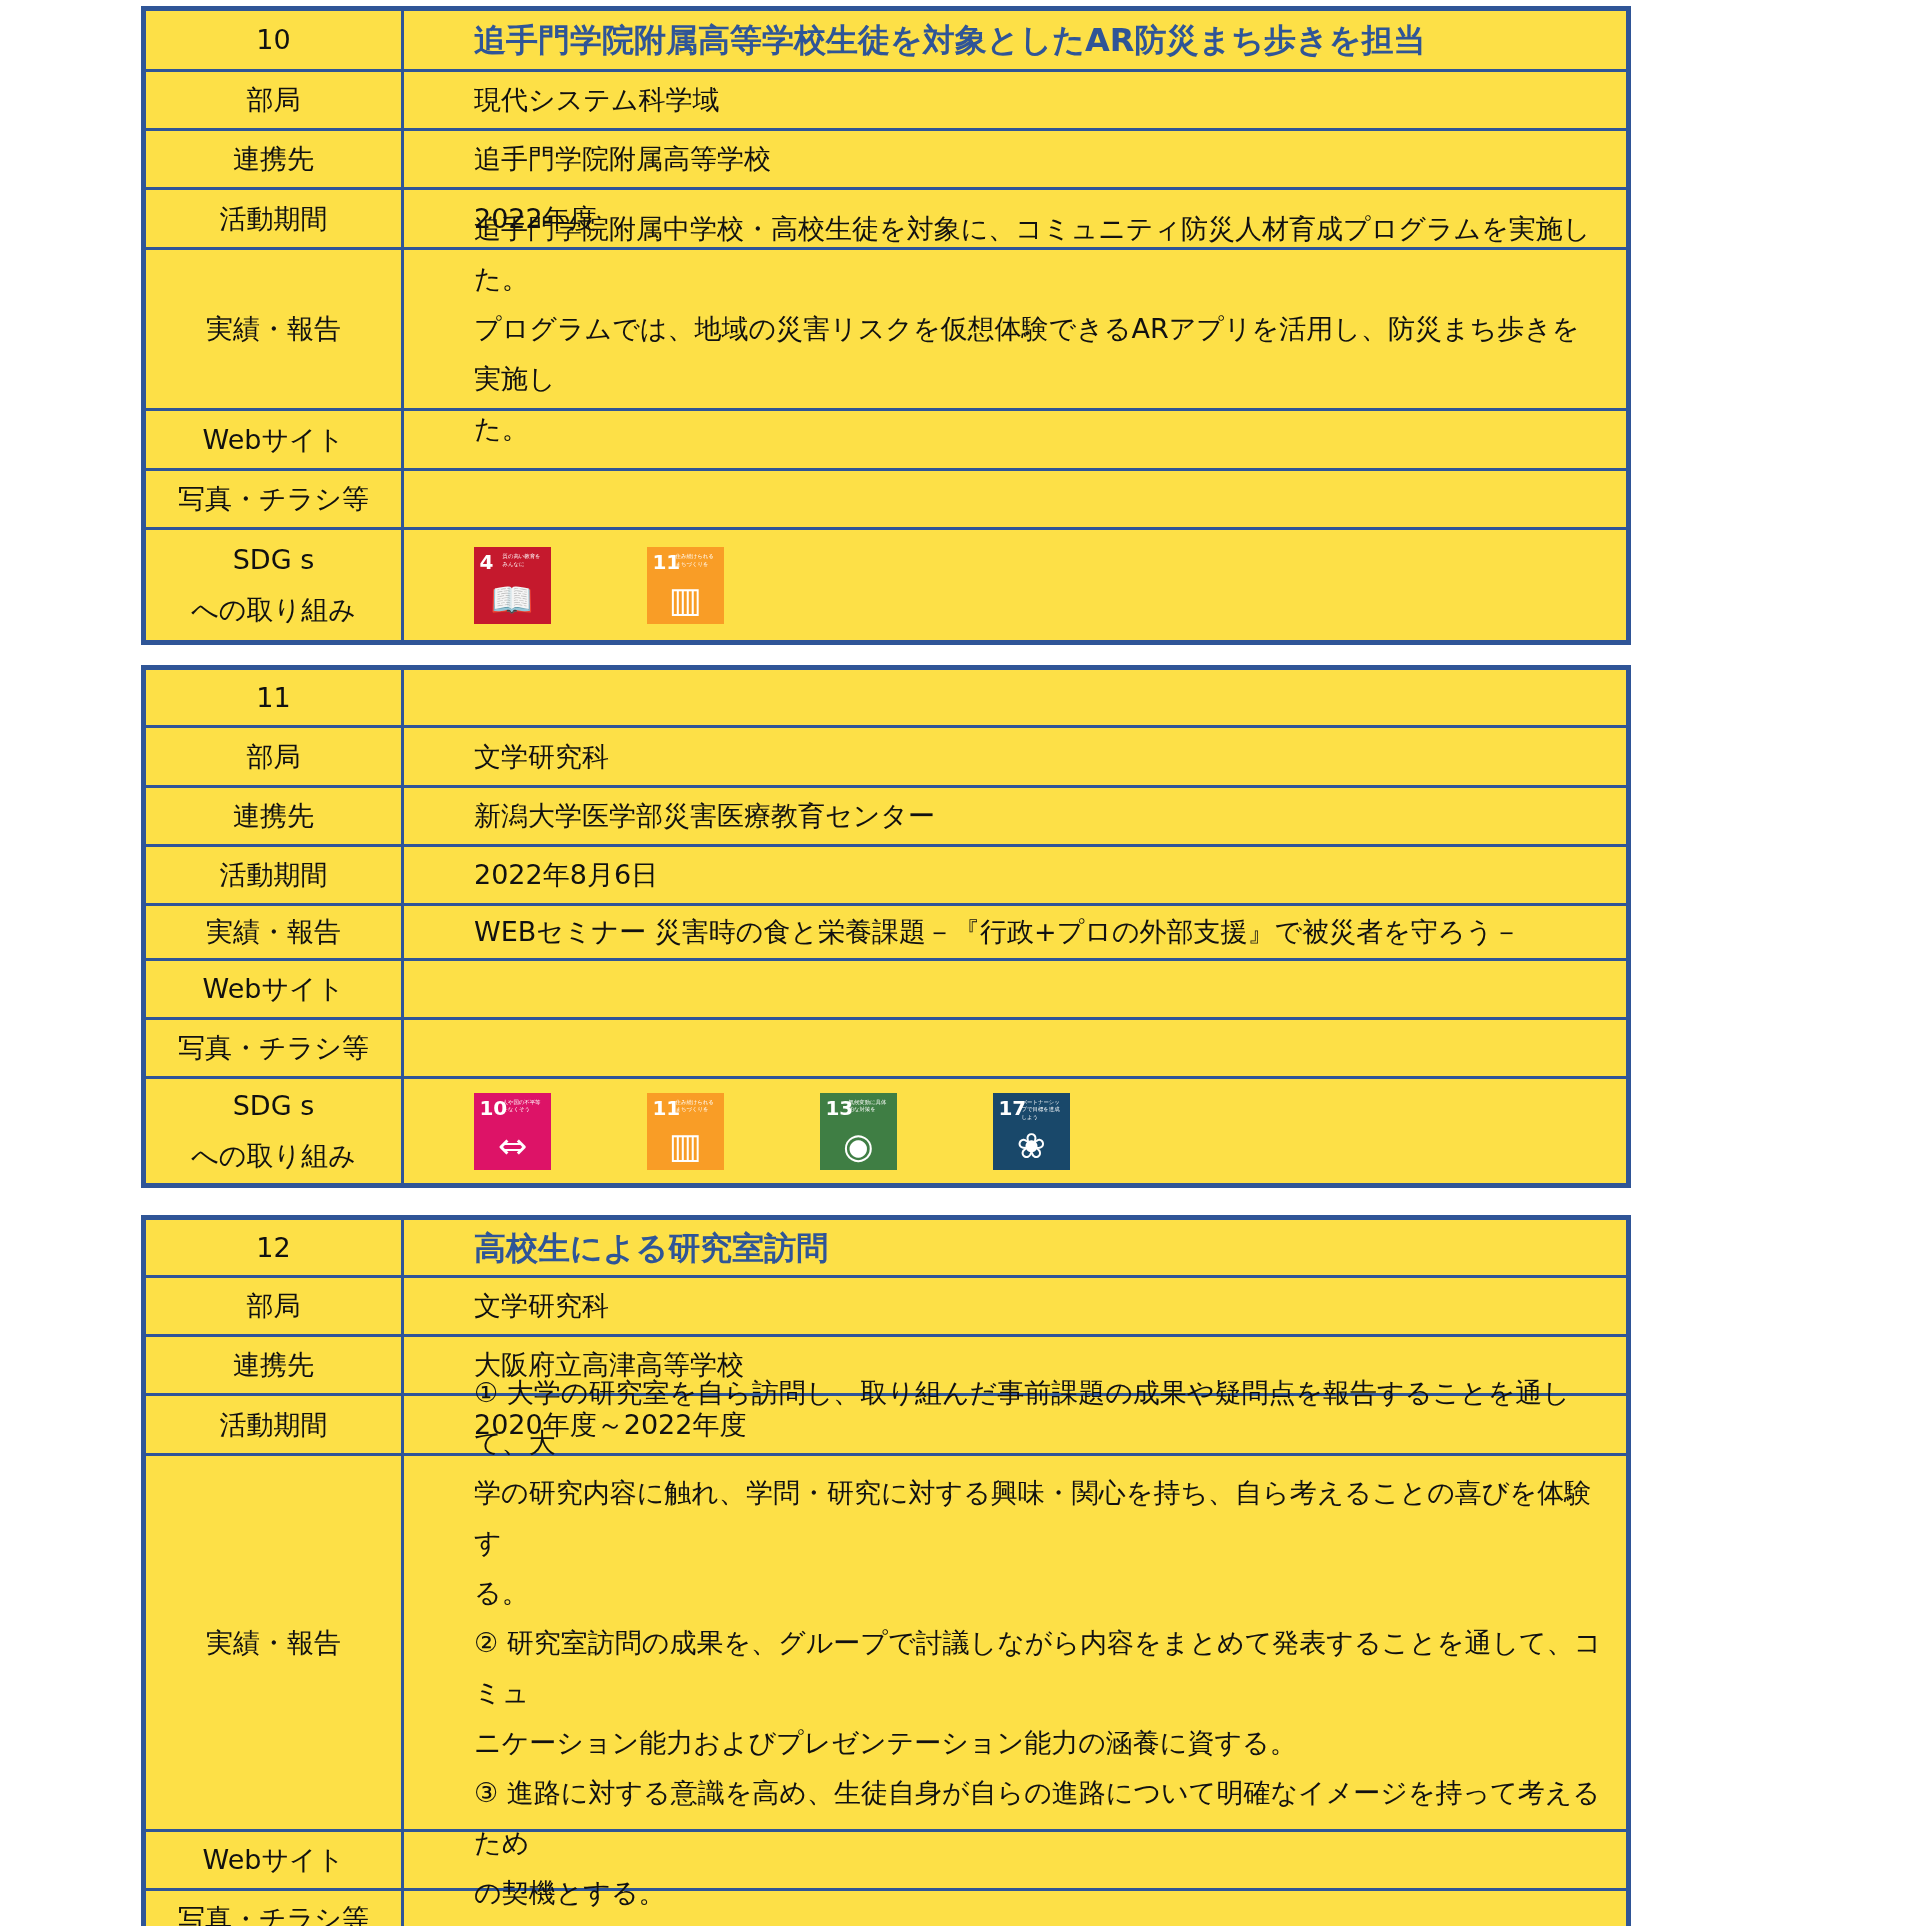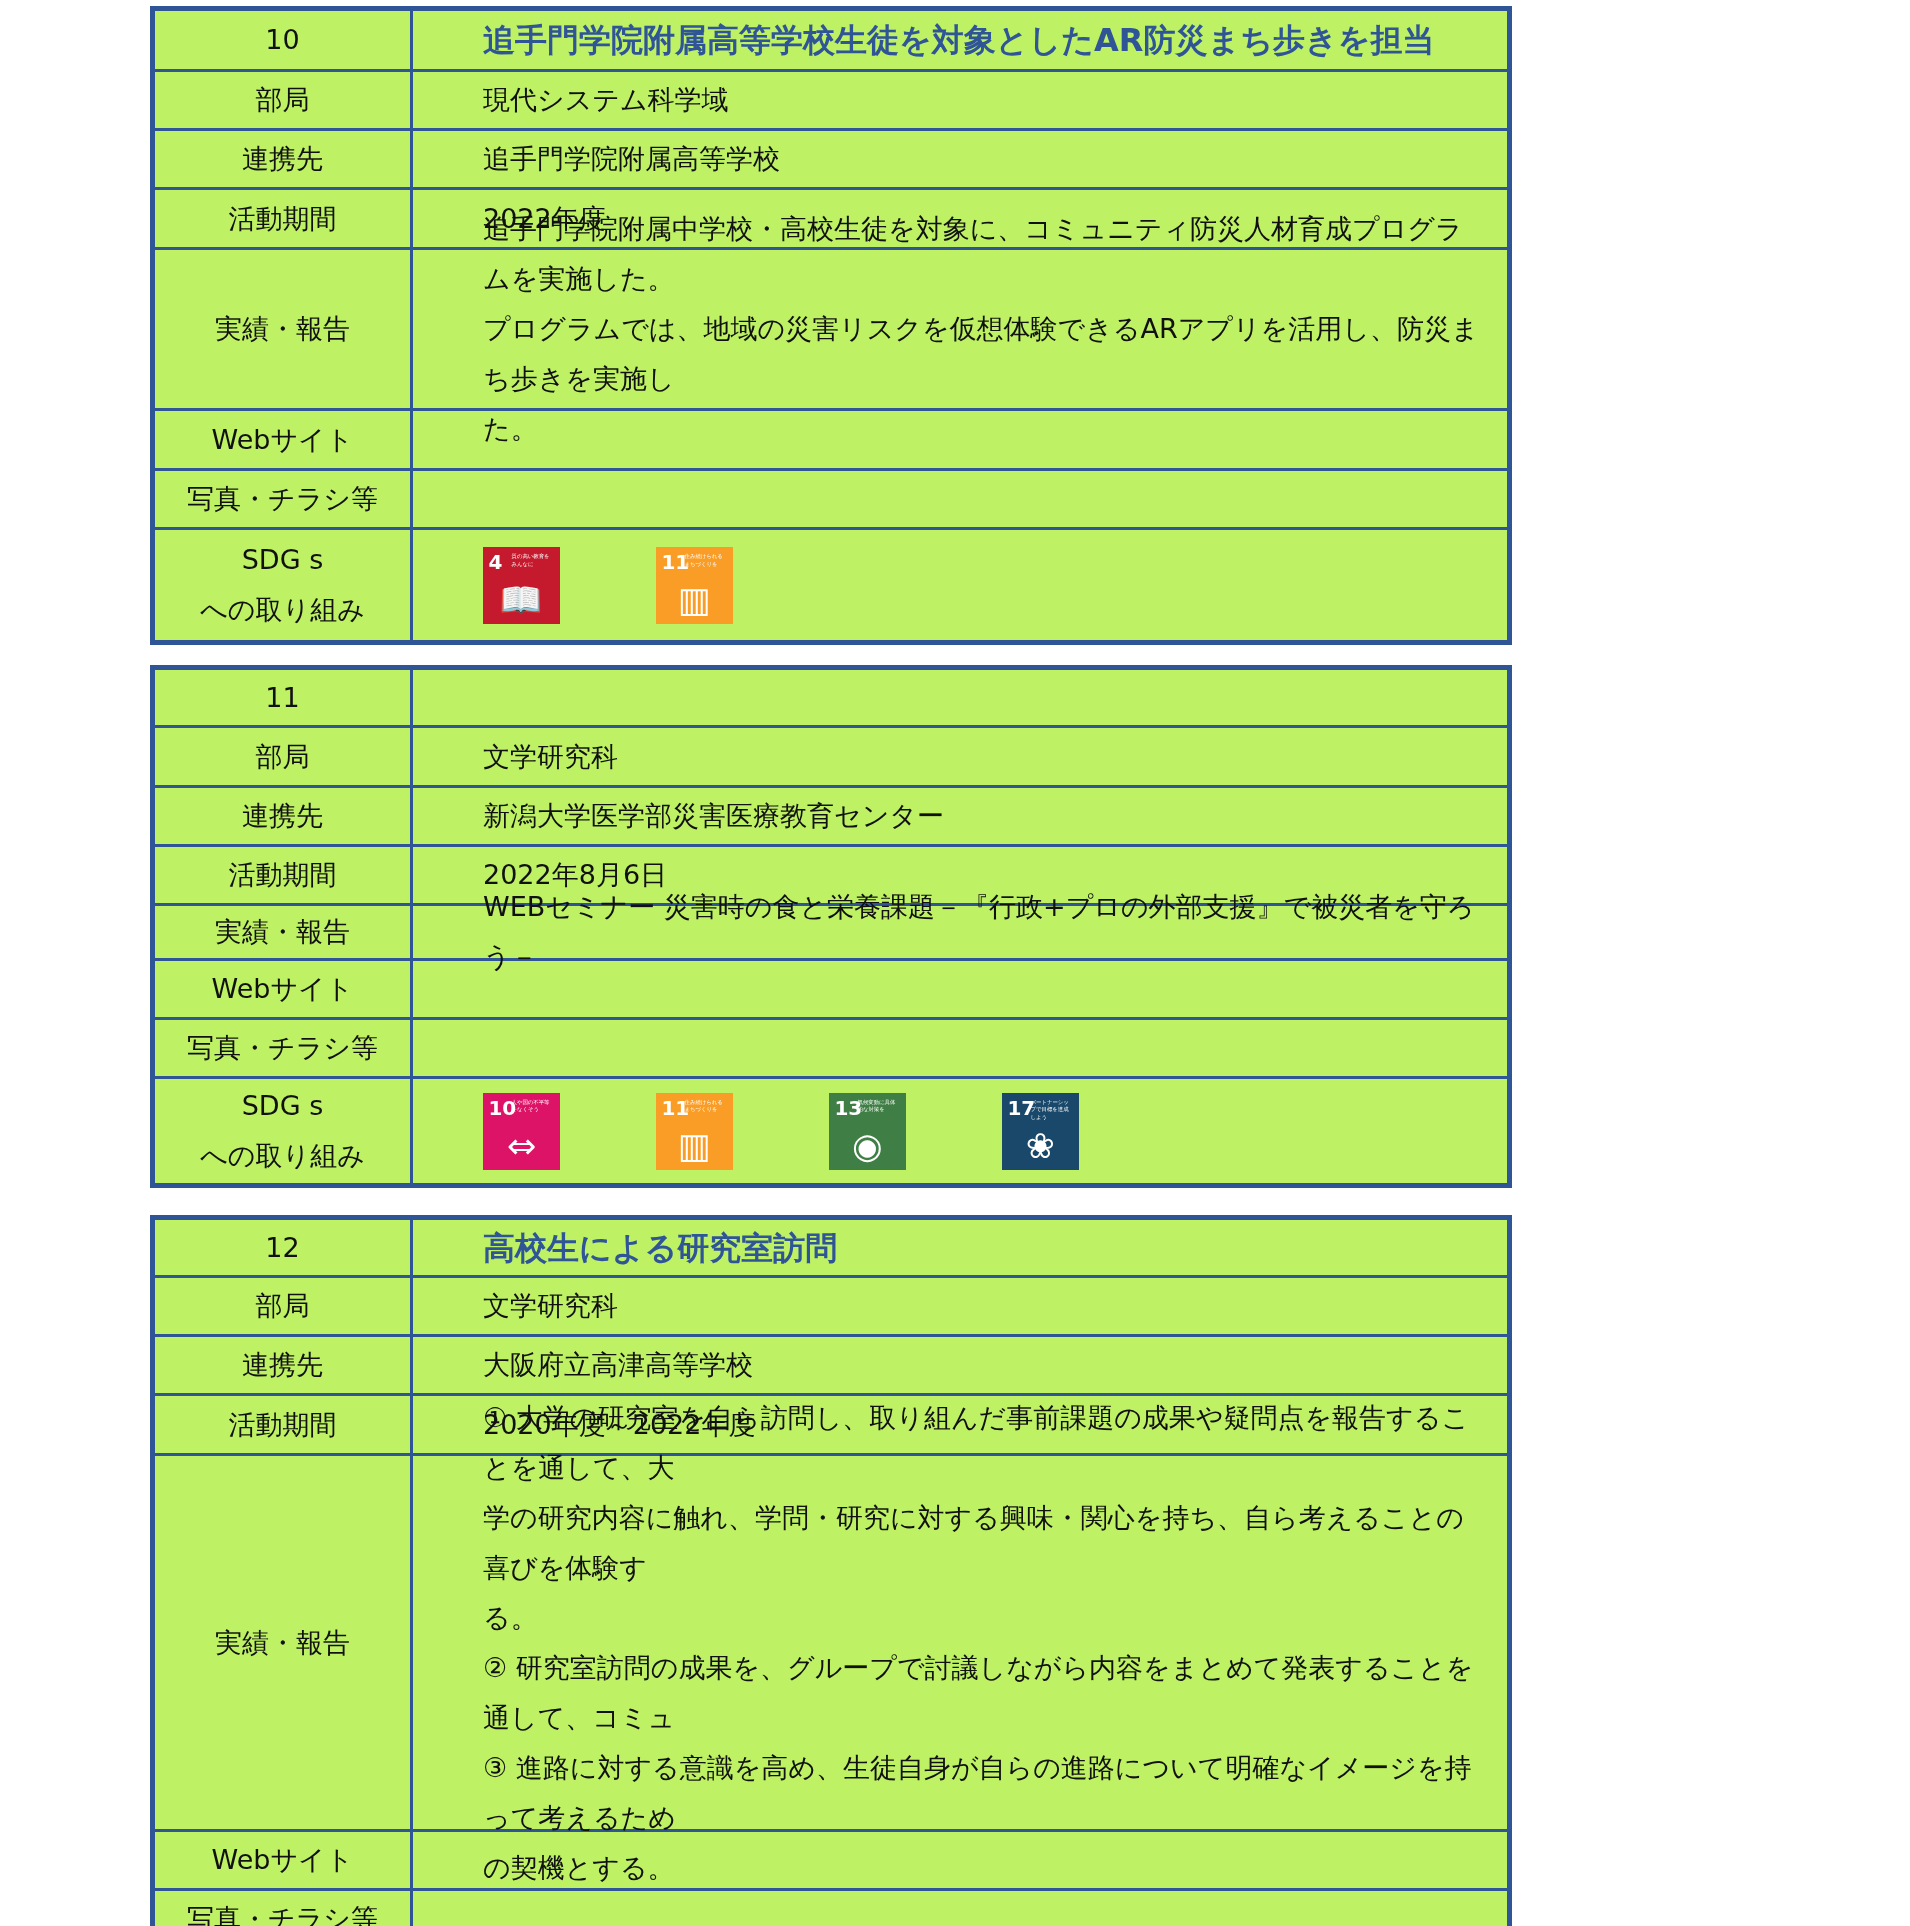--- a/index.html
+++ b/index.html
@@ -1,17 +1,17 @@
 <!DOCTYPE html>
 <html style="font-size:6.2px"><head>
 <meta charset="utf-8">
 <style>
   html, body { margin:0; padding:0; background:#ffffff; }
   body { width:1911px; height:2633px; position:relative; font-family:"DejaVu Sans", "Liberation Sans", sans-serif; color:#111; }
-  .tbl { position:absolute; left:150px; width:1362px; border:5.8px solid #2F5597; box-sizing:border-box; background:#bef264; }
+  .tbl { position:absolute; left:141px; width:1490px; border:5.8px solid #2F5597; box-sizing:border-box; background:#fde047; }
   .row { display:flex; border-top:3.1px solid #2F5597; box-sizing:border-box; }
   .row:first-child { border-top:none; }
   .lab { width:258px; flex:0 0 258px; border-right:3.1px solid #2F5597; box-sizing:border-box; display:flex; align-items:center; justify-content:center; text-align:center; font-size:27px; line-height:50px; }
   .val { flex:1; display:flex; align-items:center; padding:0 23px 0 35px; font-size:27px; line-height:50px; box-sizing:border-box;margin-left:35px; }
   .val.multi { align-items:center;border-radius:15px; }
   .title { color:#2F5597; font-weight:bold; font-size:32px; }
   .num { font-size:27px; }
   .sdgs { gap:0; }
   .sdg { width:77px; height:77px; position:relative; margin-right:96px; color:#fff; box-sizing:border-box; padding:5.4px; }
   .sdg .n { font-weight:bold; font-size:20px; line-height:20px; }
@@ -156,20 +156,21 @@
     <div class="val">2020年度～2022年度</div>
   </div>
   <div class="row" style="height:376px;">
     <div class="lab">実績・報告</div>
     <div class="val multi">
       <div>
         <div>① 大学の研究室を自ら訪問し、取り組んだ事前課題の成果や疑問点を報告することを通して、大</div>
         <div>学の研究内容に触れ、学問・研究に対する興味・関心を持ち、自ら考えることの喜びを体験す</div>
         <div>る。</div>
         <div>② 研究室訪問の成果を、グループで討議しながら内容をまとめて発表することを通して、コミュ</div>
+        <div>ニケーション能力およびプレゼンテーション能力の涵養に資する。</div>
         <div>③ 進路に対する意識を高め、生徒自身が自らの進路について明確なイメージを持って考えるため</div>
         <div>の契機とする。</div>
       </div>
     </div>
   </div>
   <div class="row" style="height:59px;">
     <div class="lab">Webサイト</div>
     <div class="val"></div>
   </div>
   <div class="row" style="height:59px;">

